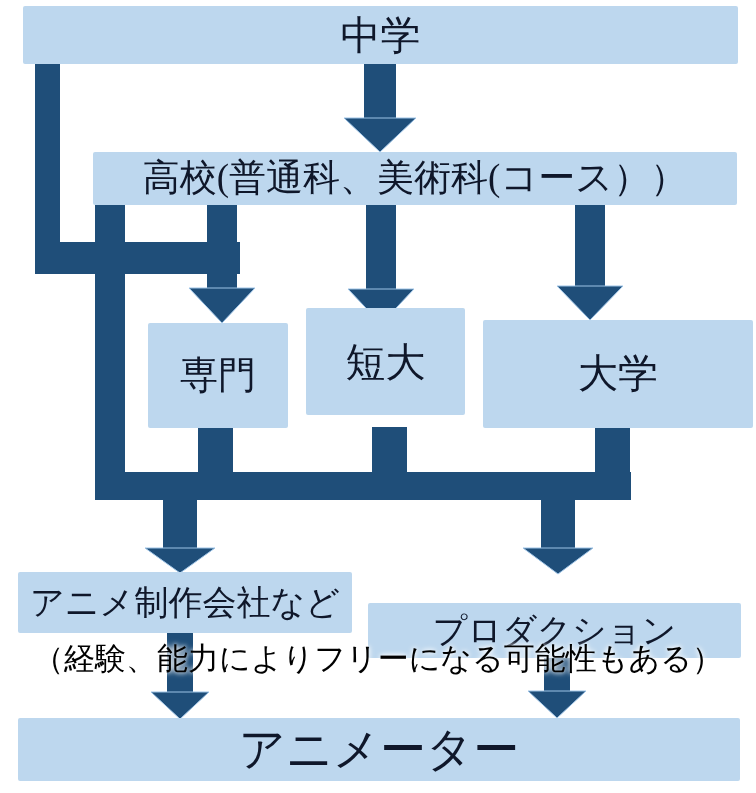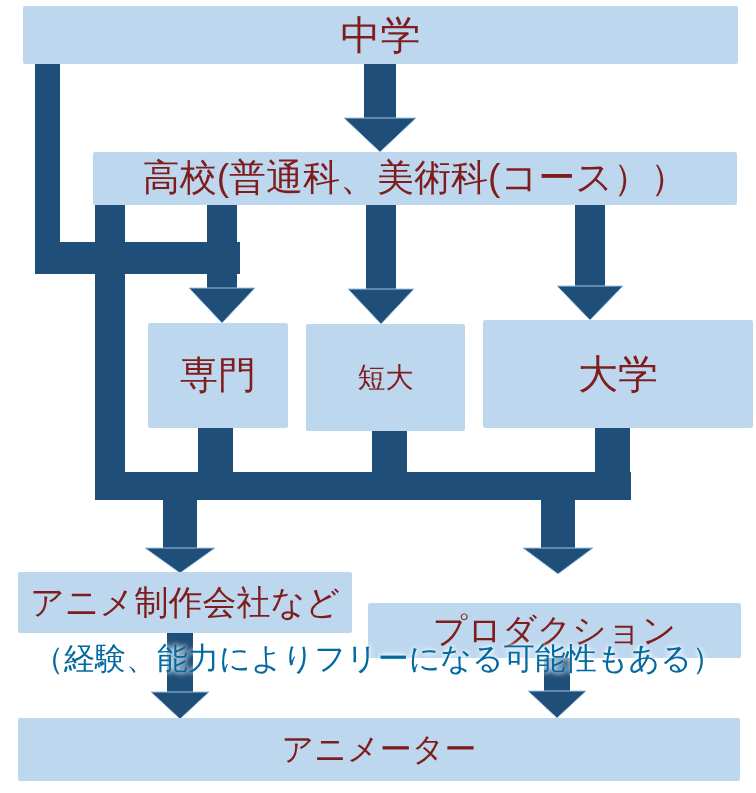--- a/index.html
+++ b/index.html
@@ -22,44 +22,44 @@
     z-index: 1;
   }
   .node {
     position: absolute;
     background: #bdd7ee;
     border-radius: 2px;
     display: flex;
     flex-direction: column;
     align-items: center;
     justify-content: center;
-    color: #7f1d1d;
+    color: #0f172a;
     z-index: 2;
     text-align: center;
     line-height: 1.2;
     white-space: nowrap;
   }
   .node-chugaku    { left: 23px;  top: 6px;   width: 715px; height: 58px;  font-size: 40px; }
-  .node-koko       { left: 93px;  top: 152px; width: 644px; height: 53px;  font-size: 37px; }
+  .node-koko       { left: 93px;  top: 152px; width: 644px; height: 53px;  font-size: 37px; font-family: Liberation Serif, serif; }
   .node-senmon     { left: 148px; top: 323px; width: 140px; height: 105px; font-size: 38px; line-height: 1.28; }
-  .node-tandai     { left: 306px; top: 324px; width: 159px; height: 107px; font-size: 28px; }
+  .node-tandai     { left: 306px; top: 308px; width: 159px; height: 107px; font-size: 40px; }
   .node-daigaku    { left: 483px; top: 320px; width: 270px; height: 108px; }
-  .node-daigaku .big   { font-size: 40px; line-height: 1.15; }
+  .node-daigaku .big   { font-size: 40px; line-height: 1.15; font-family: Liberation Serif, serif; }
   .node-daigaku .small { font-size: 27px; line-height: 1.25; }
   .node-animeco    { left: 18px;  top: 572px; width: 334px; height: 61px;  font-size: 34px; }
   .node-production { left: 368px; top: 573px; width: 373px; height: 55px;  font-size: 34px; margin-top: 30px; }
-  .node-animator   { left: 18px;  top: 718px; width: 722px; height: 63px;  font-size: 32px; }
+  .node-animator   { left: 18px;  top: 718px; width: 722px; height: 63px;  font-size: 46px; }
   .note {
     position: absolute;
     left: 0; top: 640px;
     width: 756px;
     text-align: center;
     font-size: 31px;
     line-height: 37px;
-    color: #0369a1;
+    color: #000000;
     z-index: 3;
     white-space: nowrap;
     text-shadow: 0 0 4px #ffffff, 0 0 6px #ffffff;
   }
 </style>
 </head>
 <body>
 
 <div id="canvas">
 

